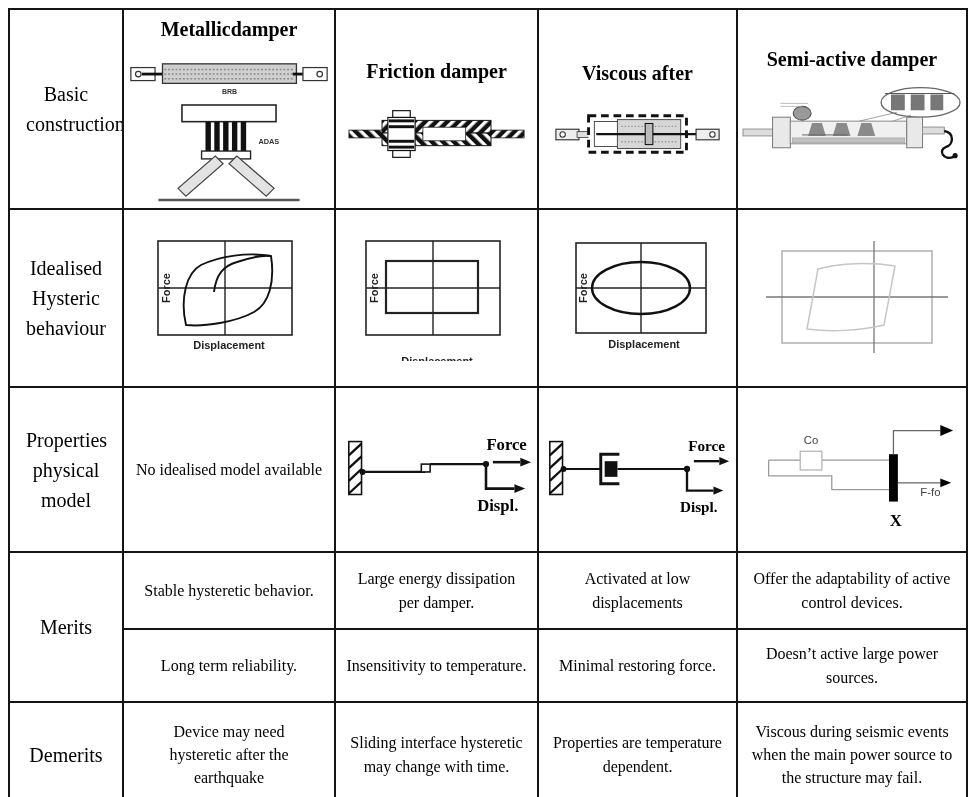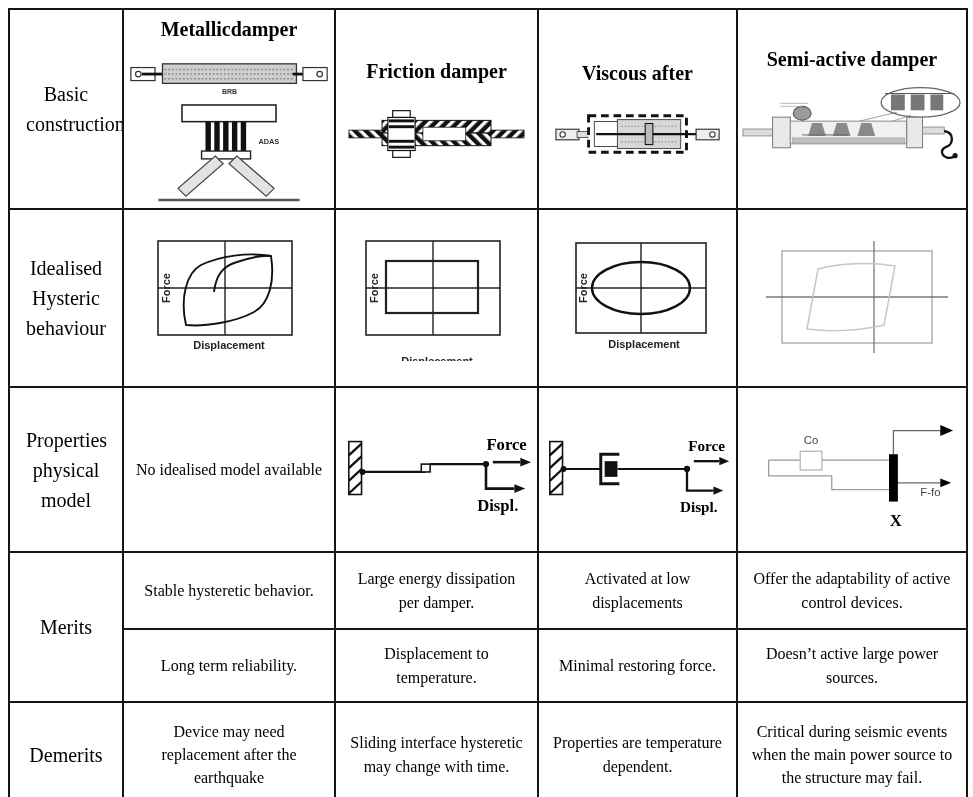--- a/index.html
+++ b/index.html
@@ -277,40 +277,40 @@
         </td>
   <td class="txt">
           <div class="inner">Offer the adaptability of active control devices.</div>
         </td>
 </tr>
 <tr style="height:73px">
   <td class="txt">
           <div class="inner">Long term reliability.</div>
         </td>
   <td class="txt">
-          <div class="inner">Displacement to temperature.</div>
+          <div class="inner">Insensitivity to temperature.</div>
         </td>
   <td class="txt">
           <div class="inner">Minimal restoring force.</div>
         </td>
   <td class="txt">
           <div class="inner">Doesn’t active large power sources.</div>
         </td>
 </tr>
 
 <tr style="height:105px">
   <td class="lbl">Demerits</td>
   <td class="txt">
-          <div class="inner" style="max-width:150px">Device may need replacement after the earthquake</div>
+          <div class="inner" style="max-width:150px">Device may need hysteretic after the earthquake</div>
         </td>
   <td class="txt">
           <div class="inner">Sliding interface hysteretic may change with time.</div>
         </td>
   <td class="txt">
           <div class="inner" style="max-width:180px">Properties are temperature dependent.</div>
         </td>
   <td class="txt">
-          <div class="inner">Critical during seismic events when the main power source to the structure may fail.</div>
+          <div class="inner">Viscous during seismic events when the main power source to the structure may fail.</div>
         </td>
 </tr>
 
 </tbody>
 </table>
 
 </body></html>

